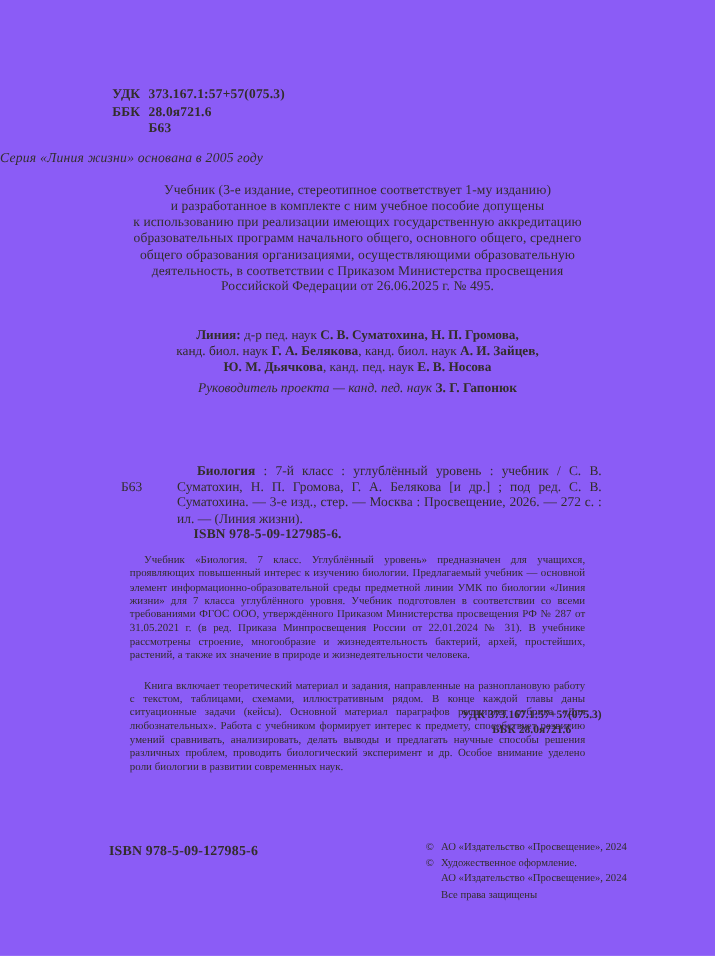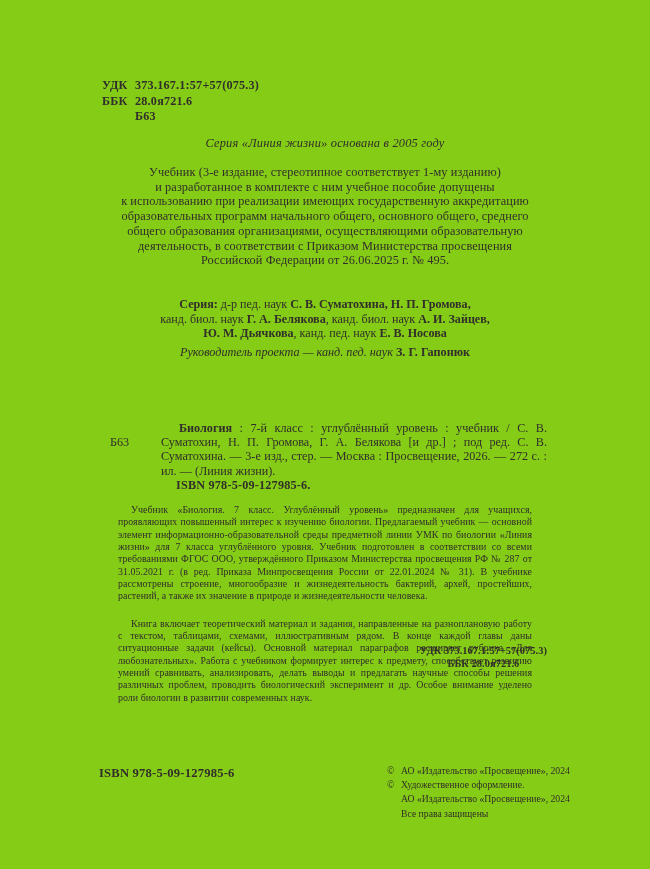--- a/index.html
+++ b/index.html
@@ -1,30 +1,30 @@
 <!DOCTYPE html>
 <html lang="ru"><head>
 <meta charset="utf-8">
 <style>
   html,body{margin:0;padding:0;background:#ffffff;}
   .page{
     position:relative;
     width:650px;height:869px;
-    background:#84cc16;
+    background:#8b5cf6;
     font-family:"Liberation Serif", serif;
     color:#322e2b;
     overflow:hidden;
   }
   .pre{white-space:pre-line;}
   
   .top-codes{position:absolute;left:102px;top:78px;font-size:12.2px;line-height:15.5px;font-weight:bold;letter-spacing:.2px;}
   .code-row{display:flex;}
   .code-label{width:33px;flex:0 0 33px;}
   
-  .series{position:absolute;left:0;right:0;top:136px;text-align:center;font-style:italic;font-size:12.4px;letter-spacing:.2px;}
+  .series{position:absolute;left:0;right:0;top:136px;text-align:left;font-style:italic;font-size:12.4px;letter-spacing:.2px;}
   
   .approval{position:absolute;left:45px;right:45px;top:165px;text-align:center;font-weight:normal;font-size:12.3px;line-height:14.7px;letter-spacing:.1px;}
   .federal{position:absolute;left:45px;right:45px;top:264px;text-align:center;font-weight:bold;font-size:12.3px;line-height:14.6px;letter-spacing:.1px;}
   
   .authors{position:absolute;left:0;right:0;top:297px;text-align:center;font-size:12.1px;line-height:14.6px;}
   .authors-line{white-space:pre;}
   .lead{position:absolute;left:0;right:0;top:345px;text-align:center;font-size:12.2px;white-space:pre;}
   .lead .role{font-style:italic;}
   .lead .name{font-weight:bold;}
   b{font-weight:bold;}
@@ -70,21 +70,21 @@
   <div class="approval pre">Учебник (3-е издание, стереотипное соответствует 1-му изданию)
 и разработанное в комплекте с ним учебное пособие допущены
 к использованию при реализации имеющих государственную аккредитацию
 образовательных программ начального общего, основного общего, среднего
 общего образования организациями, осуществляющими образовательную
 деятельность, в соответствии с Приказом Министерства просвещения
 Российской Федерации от 26.06.2025 г. № 495.</div>
 
 
   <div class="authors">
-    <div class="authors-line"><b>Серия:</b><span> д-р пед. наук </span><b>С. В. Суматохина, Н. П. Громова,</b></div>
+    <div class="authors-line"><b>Линия:</b><span> д-р пед. наук </span><b>С. В. Суматохина, Н. П. Громова,</b></div>
     <div class="authors-line"><span>канд. биол. наук </span><b>Г. А. Белякова</b><span>, канд. биол. наук </span><b>А. И. Зайцев,</b></div>
     <div class="authors-line"><b>Ю. М. Дьячкова</b><span>, канд. пед. наук </span><b>Е. В. Носова</b></div>
   </div>
 
   <div class="lead"><span class="role">Руководитель проекта — канд. пед. наук </span><span class="name">З. Г. Гапонюк</span></div>
 
   <div class="catalog">
     <span class="catalog-code">Б63</span>
     <div class="catalog-body">
       <p class="catalog-entry"><b>Биология</b><span> : 7-й класс : углублённый уровень : учебник / С. В. Суматохин, Н. П. Громова, Г. А. Белякова [и др.] ; под ред. С. В. Суматохина. — 3-е изд., стер. — Москва : Просвещение, 2026. — 272 с. : ил. — (Линия жизни).</span></p>

